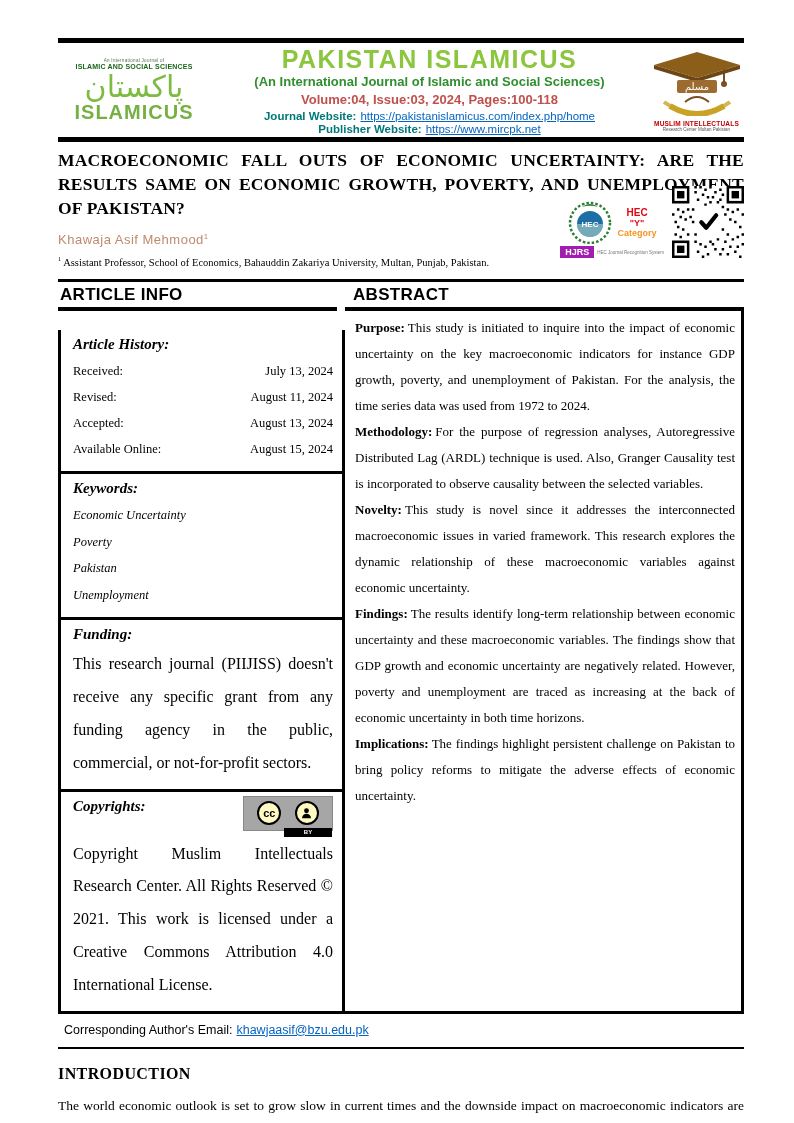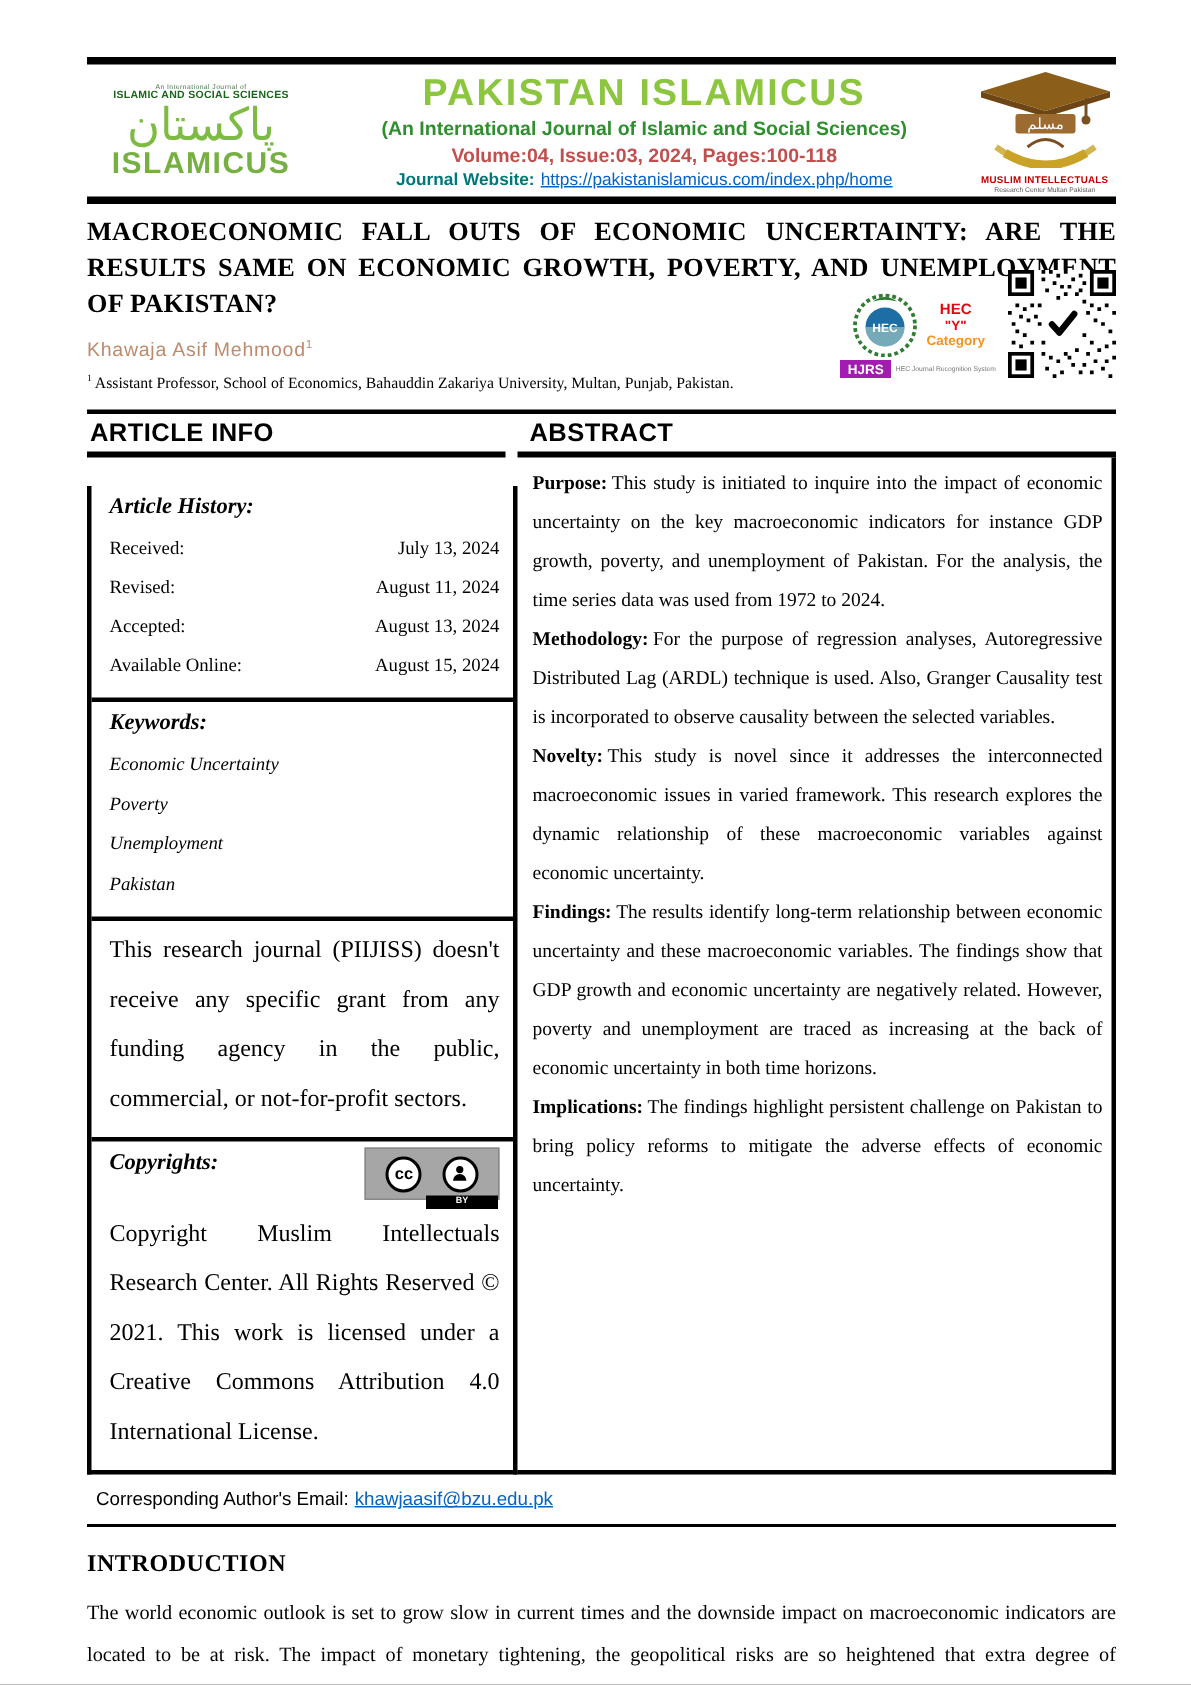--- a/index.html
+++ b/index.html
@@ -47,21 +47,21 @@
   .box-left { grid-column:1; grid-row:2; border-left:3px solid #000; border-right:3px solid #000; border-bottom:3px solid #000;margin-top:19px;}
   .box-right { grid-column:2; grid-row:2; border-right:3px solid #000; border-bottom:3px solid #000; padding:4px 6px 4px 10px;}
   .lsec { padding:4px 9px 9px 12px; border-bottom:3px solid #000;}
   .lsec:last-child { border-bottom:none; }
   .lsec h3 { font:bold italic 15px "Liberation Serif",serif; margin:2px 0 5px;}
   .hist-row { display:flex; justify-content:space-between; font-size:12.5px; line-height:26px;}
   .kw { font-style:italic; font-size:12.5px; line-height:26.5px;}
   .just { text-align:justify; font-size:16px; line-height:2.05;}
   .cr-head { display:flex; justify-content:space-between; align-items:flex-start;}
   .cc-badge { width:90px; height:35px; background:#A6A6A6; position:relative; display:flex; align-items:center; justify-content:space-evenly; border:1px solid #888;}
-  .cc-circ { width:24px; height:24px; border-radius:50%; background:#ffffff; border:2.5px solid #000; display:flex; align-items:center; justify-content:center; font:bold 11px "Liberation Sans",sans-serif;}
+  .cc-circ { width:24px; height:24px; border-radius:50%; background:#fef9c3; border:2.5px solid #000; display:flex; align-items:center; justify-content:center; font:bold 11px "Liberation Sans",sans-serif;}
   .by-strip { position:absolute; right:0; bottom:-7px; width:48px; height:9px; background:#000; color:#fff; font:bold 6px "Liberation Sans",sans-serif; text-align:center; line-height:9px;}
   .absp { font-size:13px; line-height:2.0; text-align:justify;}
   .absp b { margin-right:3px; }
   
   .email-row { border-bottom:2.5px solid #000; padding:9px 2px 10px 6px; font:12.5px "Liberation Sans",sans-serif;}
   .email-row a { color:#0563C1; text-decoration:underline; margin-left:4px;}
   .intro { margin-top:16px; }
   .intro h2 { font:bold 16px "Liberation Serif",serif; letter-spacing:.4px;}
   .intro p { margin-top:9px; font-size:13.5px; line-height:2.08; text-align:justify;}
   .footer-bar { height:7px; background:#000; margin-top:12px;}
@@ -82,20 +82,23 @@
       <div class="ll-line2">ISLAMIC AND SOCIAL SCIENCES</div>
       <div class="ar" style="font-size:30px;color:#7DBB42;line-height:1.1;">پاکستان</div>
       <div class="ll-name">ISLAMICUS</div>
     </div>
     <div class="hc">
       <div class="j-title">PAKISTAN ISLAMICUS</div>
       <div class="j-subtitle">(An International Journal of Islamic and Social Sciences)</div>
       <div class="j-volume">Volume:04, Issue:03, 2024, Pages:100-118</div>
       <div class="j-webrow">
         <span>Journal Website:</span><a>https://pakistanislamicus.com/index.php/home</a>
+      </div>
+      <div class="j-webrow" style="margin-top:1px;">
+        <span>Publisher Website:</span><a>https://www.mircpk.net</a>
       </div>
     </div>
     <div class="logo-right">
       <svg width="90" height="66" viewBox="0 0 90 66">
         <line x1="72" y1="14" x2="72" y2="32" stroke="#7A4F21" stroke-width="2"></line>
         <circle cx="72" cy="34" r="3" fill="#7A4F21"></circle>
         <polygon points="45,2 88,15 45,28 2,15" fill="#8B5E1A"></polygon>
         <polygon points="2,15 2,19 45,32 88,19 88,15 45,28" fill="#6E4514"></polygon>
         <rect x="25" y="30" width="40" height="13" rx="2" fill="#9C6B30"></rect>
         <text x="45" y="40" font-size="10" fill="#fff" text-anchor="middle" font-family="DejaVu Sans">مسلم</text>
@@ -177,24 +180,25 @@
           </div>
         <div class="hist-row">
             <span>Available Online:</span>
             <span>August 15, 2024</span>
           </div>
       </div>
       <div class="lsec">
         <h3>Keywords:</h3>
         <div class="kw">Economic Uncertainty</div>
         <div class="kw">Poverty</div>
+        <div class="kw">Pakistan</div>
         <div class="kw">Unemployment</div>
-        <div class="kw">Pakistan</div>
-      </div>
-      <div class="lsec">
+      </div>
+      <div class="lsec">
+        <h3>Funding:</h3>
         <p class="just">This research journal (PIIJISS) doesn't receive any specific grant from any funding agency in the public, commercial, or not-for-profit sectors.</p>
       </div>
       <div class="lsec">
         <div class="cr-head">
           <h3>Copyrights:</h3>
           <div class="cc-badge">
             <span class="cc-circ">cc</span>
             <span class="cc-circ">
               <svg width="13" height="13" viewBox="0 0 14 14">
                   <circle cx="7" cy="4" r="2.6" fill="#000"></circle>

